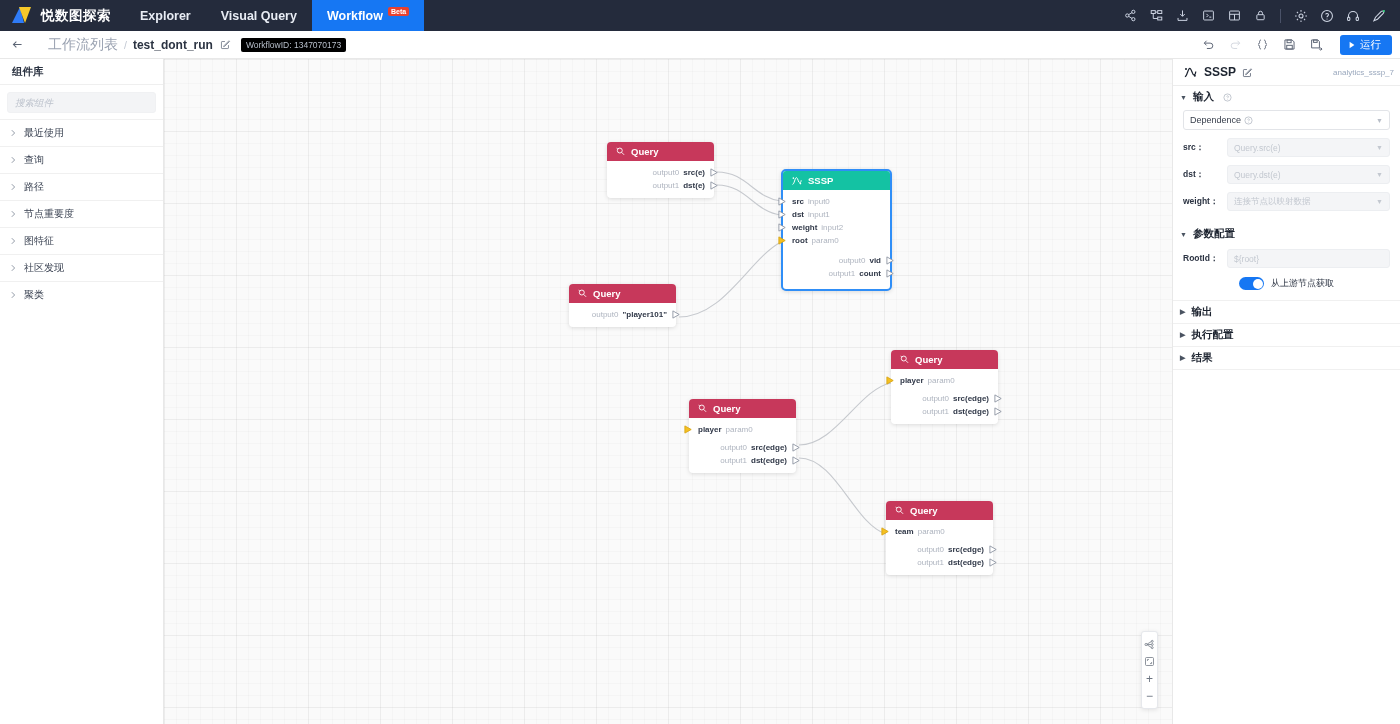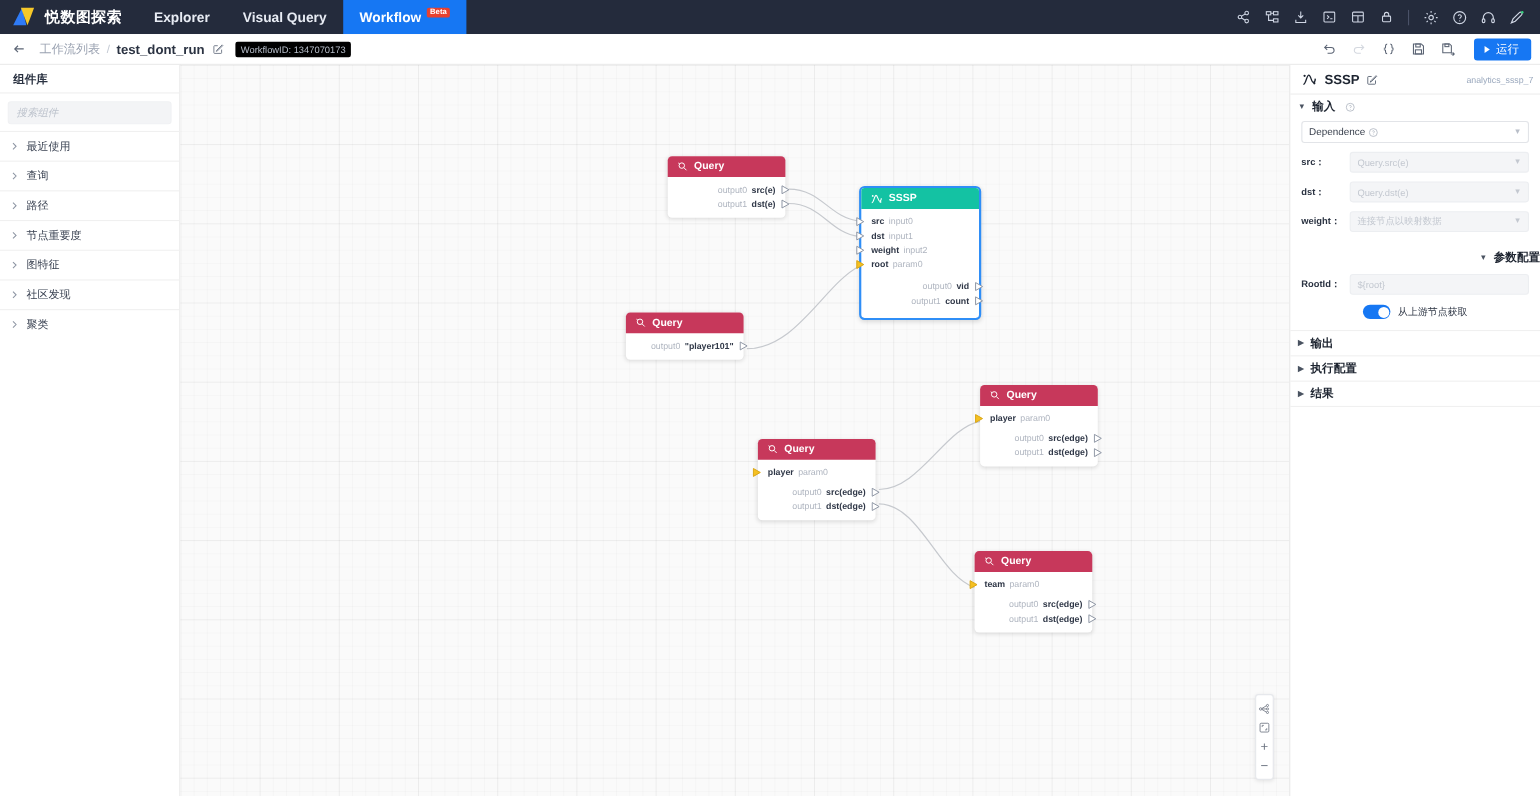--- a/index.html
+++ b/index.html
@@ -48,21 +48,21 @@
   .nav-sep { width:1px; height:14px; background:#4a5268; margin:0 7px; }
 
   
   .crumbbar {
     position:absolute; top:31px; left:0; width:1400px; height:28px;
     background:#fff; border-bottom:1px solid #e8e8e8;
     display:flex; align-items:center; padding:0 8px 0 6px;
   }
   .back-ic { width:22px; height:22px; display:flex; align-items:center; justify-content:center;
     color:#5b6474; cursor:pointer; }
-  .crumb { font-size:11px; color:#9aa2b1; margin-left:8px; cursor:pointer;font-family:Liberation Mono, monospace; }
+  .crumb { font-size:14px; color:#9aa2b1; margin-left:20px; cursor:pointer;font-family:Liberation Mono, monospace; }
   .crumb-sep { font-size:10.5px; color:#c2c8d2; margin:0 6px; }
   .crumb-cur { font-size:12px; color:#2b3342; font-weight:bold; }
   .edit-ic { margin-left:7px; color:#6d7686; cursor:pointer; display:flex; align-items:center; }
   .wfid {
     margin-left:10px; font-size:8.5px; color:#b8bfcb; background:#000000;
     padding:2px 5px; border-radius:2px;
   }
   .crumb-spacer { flex:1; }
   .tb-ic {
     width:24px; height:24px; display:flex; align-items:center; justify-content:center;
@@ -705,21 +705,21 @@
       </div>
       <div class="fieldrow">
         <span class="flabel">weight：</span>
         <div class="finput">
           <span>连接节点以映射数据</span>
           <span class="cdown">▼</span>
         </div>
       </div>
     </div>
 
-    <div class="sect-hd" style="margin-top:6px;justify-content:flex-end;">
+    <div class="sect-hd" style="margin-top:6px;">
       <span class="tri">▼</span>
       <span>参数配置</span>
     </div>
     <div class="rp-body">
       <div class="fieldrow" style="margin-top:2px;">
         <span class="flabel">RootId：</span>
         <div class="finput plain">
           <span>${root}</span>
         </div>
       </div>

